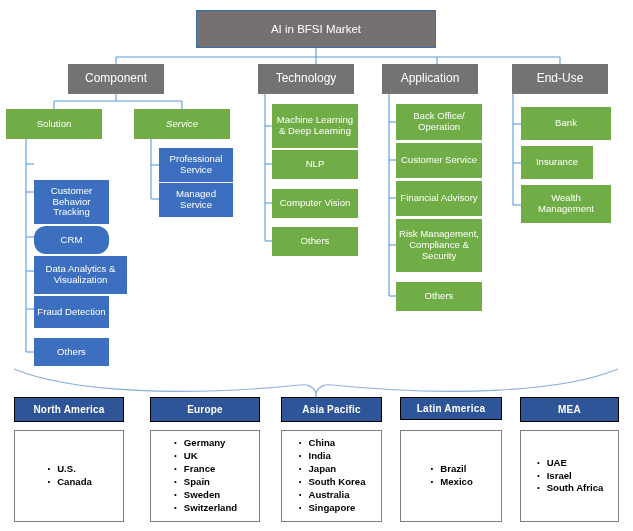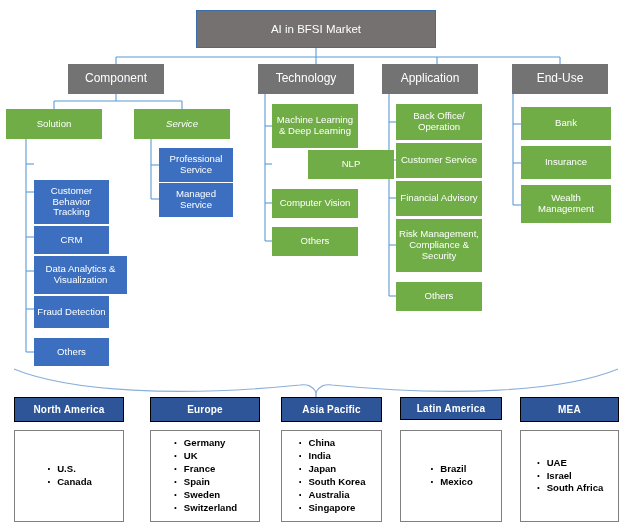--- a/index.html
+++ b/index.html
@@ -145,49 +145,49 @@
     </g>
   </svg>
 
   <div class="box root-box" style="left:196px;top:10px;width:240px;height:38px;">AI in BFSI Market</div>
 
   <div class="box cat-box" style="left:68px;top:64px;width:96px;height:30px;">Component</div>
 
   <div class="box green-box" style="left:6px;top:109px;width:96px;height:30px;">Solution</div>
 
   <div class="box blue-box" style="left:34px;top:180px;width:75px;height:44px;">Customer Behavior Tracking</div>
-  <div class="box blue-box" style="left:34px;top:226px;width:75px;height:28px;">CRM</div>
+  <div class="box blue-box" style="left:34px;top:226px;width:75px;height:28px;border-radius:12px;">CRM</div>
   <div class="box blue-box" style="left:34px;top:256px;width:93px;height:38px;">Data Analytics &amp; Visualization</div>
   <div class="box blue-box" style="left:34px;top:296px;width:75px;height:32px;">Fraud Detection</div>
   <div class="box blue-box" style="left:34px;top:338px;width:75px;height:28px;">Others</div>
 
   <div class="box green-box" style="left:134px;top:109px;width:96px;height:30px;font-style:italic;">Service</div>
 
   <div class="box blue-box" style="left:159px;top:148px;width:74px;height:34px;">Professional Service</div>
   <div class="box blue-box" style="left:159px;top:183px;width:74px;height:34px;">Managed Service</div>
 
   <div class="box cat-box" style="left:258px;top:64px;width:96px;height:30px;">Technology</div>
 
   <div class="box green-box" style="left:272px;top:104px;width:86px;height:44px;">Machine Learning &amp; Deep Learning</div>
-  <div class="box green-box" style="left:272px;top:150px;width:86px;height:29px;margin-left:36px;">NLP</div>
+  <div class="box green-box" style="left:272px;top:150px;width:86px;height:29px;">NLP</div>
   <div class="box green-box" style="left:272px;top:189px;width:86px;height:29px;">Computer Vision</div>
   <div class="box green-box" style="left:272px;top:227px;width:86px;height:29px;">Others</div>
 
   <div class="box cat-box" style="left:382px;top:64px;width:96px;height:30px;">Application</div>
 
   <div class="box green-box" style="left:396px;top:104px;width:86px;height:36px;">Back Office/ Operation</div>
   <div class="box green-box" style="left:396px;top:143px;width:86px;height:35px;">Customer Service</div>
   <div class="box green-box" style="left:396px;top:181px;width:86px;height:35px;">Financial Advisory</div>
   <div class="box green-box" style="left:396px;top:219px;width:86px;height:53px;">Risk Management, Compliance &amp; Security</div>
   <div class="box green-box" style="left:396px;top:282px;width:86px;height:29px;">Others</div>
 
   <div class="box cat-box" style="left:512px;top:64px;width:96px;height:30px;">End-Use</div>
 
   <div class="box green-box" style="left:521px;top:107px;width:90px;height:33px;">Bank</div>
-  <div class="box green-box" style="left:521px;top:146px;width:90px;height:33px;">Insurance</div>
+  <div class="box green-box" style="left:521px;top:146px;width:72px;height:33px;">Insurance</div>
   <div class="box green-box" style="left:521px;top:185px;width:90px;height:38px;">Wealth Management</div>
 
   <div class="region-head" style="left:14px;top:397px;width:110px;height:25px;">North America</div>
   <div class="region-body" style="left:14px;top:430px;width:110px;height:92px;">
     <ul class="region-list">
       <li>U.S.</li>
       <li>Canada</li>
     </ul>
   </div>
 

